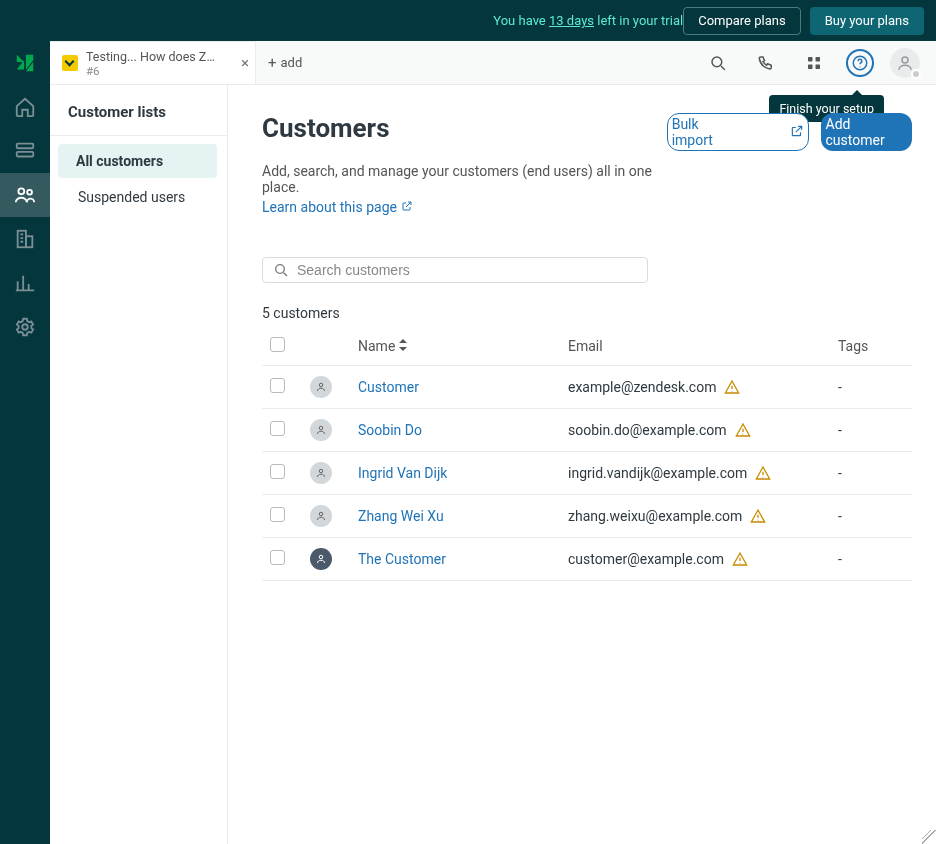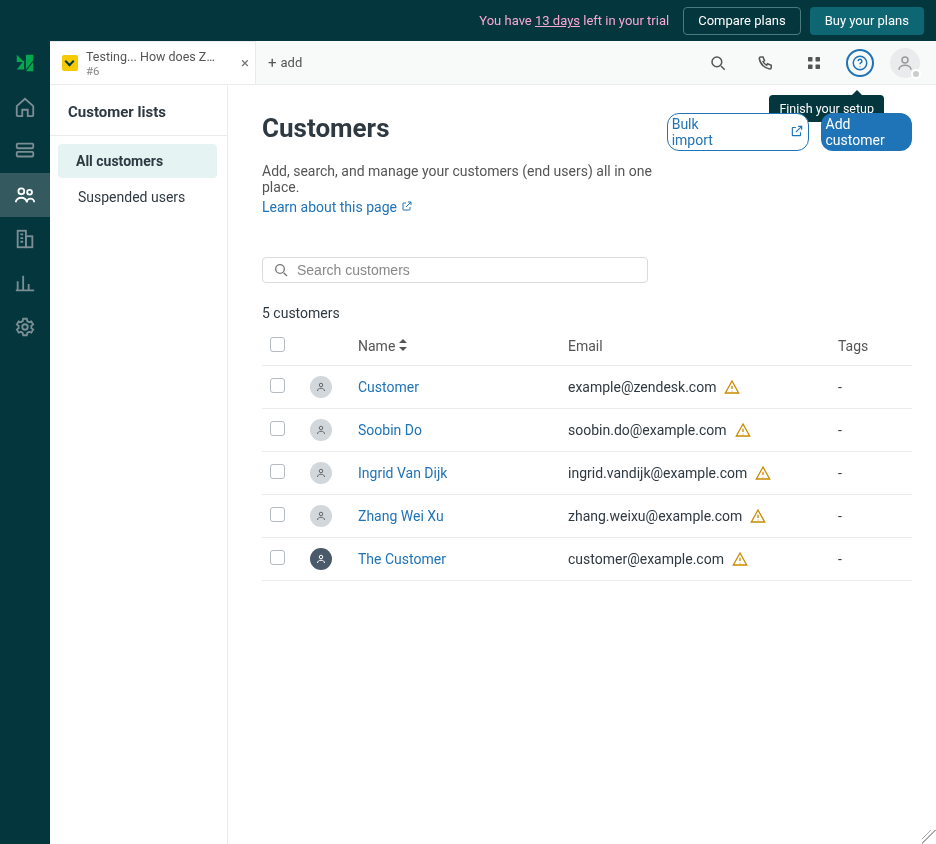--- a/index.html
+++ b/index.html
@@ -18,21 +18,21 @@
   .trial-banner {
     height: 41px;
     background: #03363D;
     color: #fff;
     display: flex;
     align-items: center;
     justify-content: flex-end;
     padding: 0 12px;
     font-size: 13px;
   }
-  .trial-banner .msg { margin-right: 14px; color:#f9a8d4; }
+  .trial-banner .msg { color:#5eead4; }
   .trial-banner .msg .days { text-decoration: underline; }
   .btn {
     border-radius: 4px;
     padding: 0 14px;
     height: 28px;
     display: inline-flex;
     align-items: center;
     cursor: pointer;
     font-size: 13px;
     border: 1px solid transparent;

